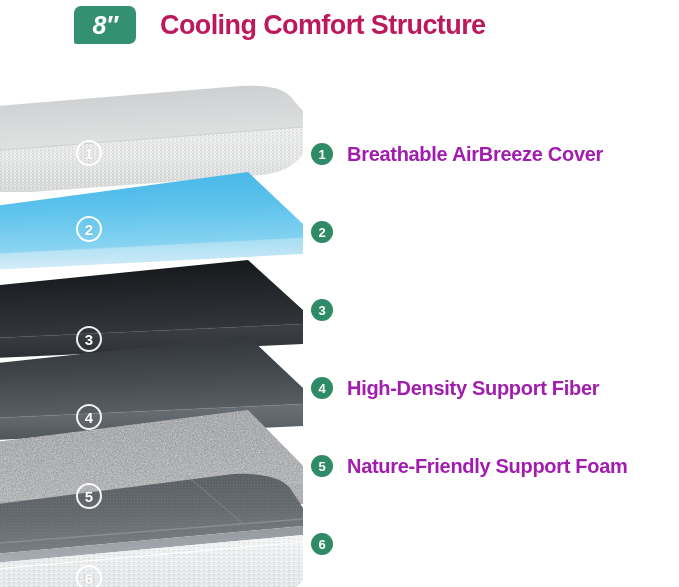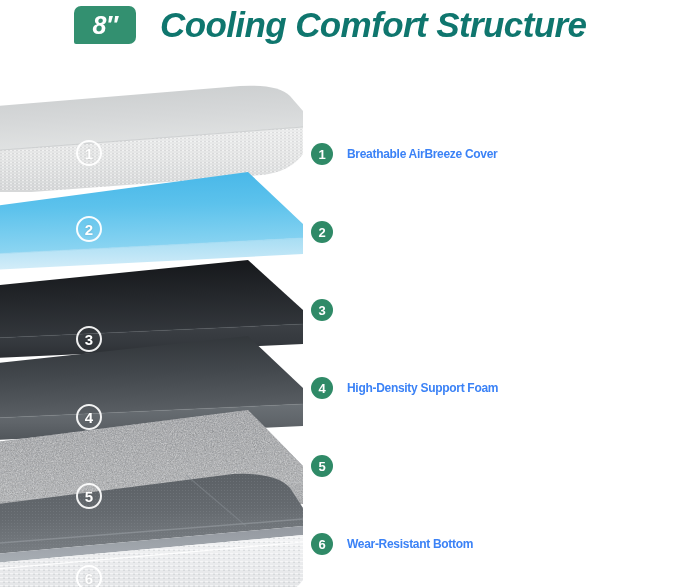--- a/index.html
+++ b/index.html
@@ -42,27 +42,26 @@
     font-size: 25px;
     font-weight: bold;
     font-style: italic;
     letter-spacing: -0.5px;
     line-height: 1;
   }
   #page-title {
     position: absolute;
     left: 160px;
     top: 4px;
-    font-size: 35px;
-    font-weight: bold;
-    color: #0f766e;
+    font-size: 27px;
+    font-weight: bold;
+    color: #be185d;
     letter-spacing: -0.6px;
     white-space: nowrap;
     line-height: 42px;
-    font-style: italic;
   }
 
   
   #diagram {
     position: absolute;
     left: 0;
     top: 60px;
     width: 310px;
     height: 527px;
   }
@@ -121,23 +120,23 @@
     font-size: 13px;
     font-weight: bold;
     display: flex;
     align-items: center;
     justify-content: center;
     box-sizing: border-box;
     line-height: 1;
   }
   .legend-label {
     margin-left: 14px;
-    font-size: 12px;
-    font-weight: bold;
-    color: #3b82f6;
+    font-size: 20px;
+    font-weight: bold;
+    color: #a21caf;
     letter-spacing: -0.3px;
     white-space: nowrap;
     line-height: 24px;
   }
 </style>
 </head>
 <body>
 
 <div id="header">
   <div id="size-badge">
@@ -340,24 +339,24 @@
   <div class="legend-item" style="top:157px;">
     <div class="legend-badge">2</div>
   </div>
 
   <div class="legend-item" style="top:235px;">
     <div class="legend-badge">3</div>
   </div>
 
   <div class="legend-item" style="top:313px;">
     <div class="legend-badge">4</div>
-    <div class="legend-label">High-Density Support Foam</div>
+    <div class="legend-label">High-Density Support Fiber</div>
   </div>
 
   <div class="legend-item" style="top:391px;">
     <div class="legend-badge">5</div>
+    <div class="legend-label">Nature-Friendly Support Foam</div>
   </div>
 
   <div class="legend-item" style="top:469px;">
     <div class="legend-badge">6</div>
-    <div class="legend-label">Wear-Resistant Bottom</div>
   </div>
 </div>
 
 </body></html>

